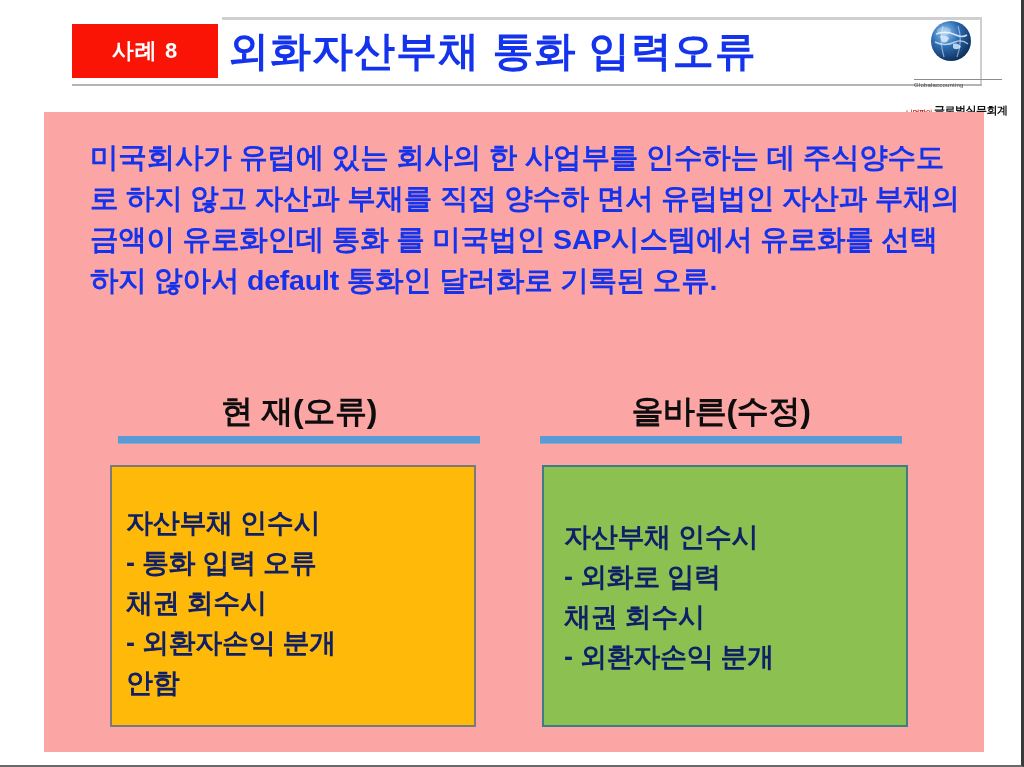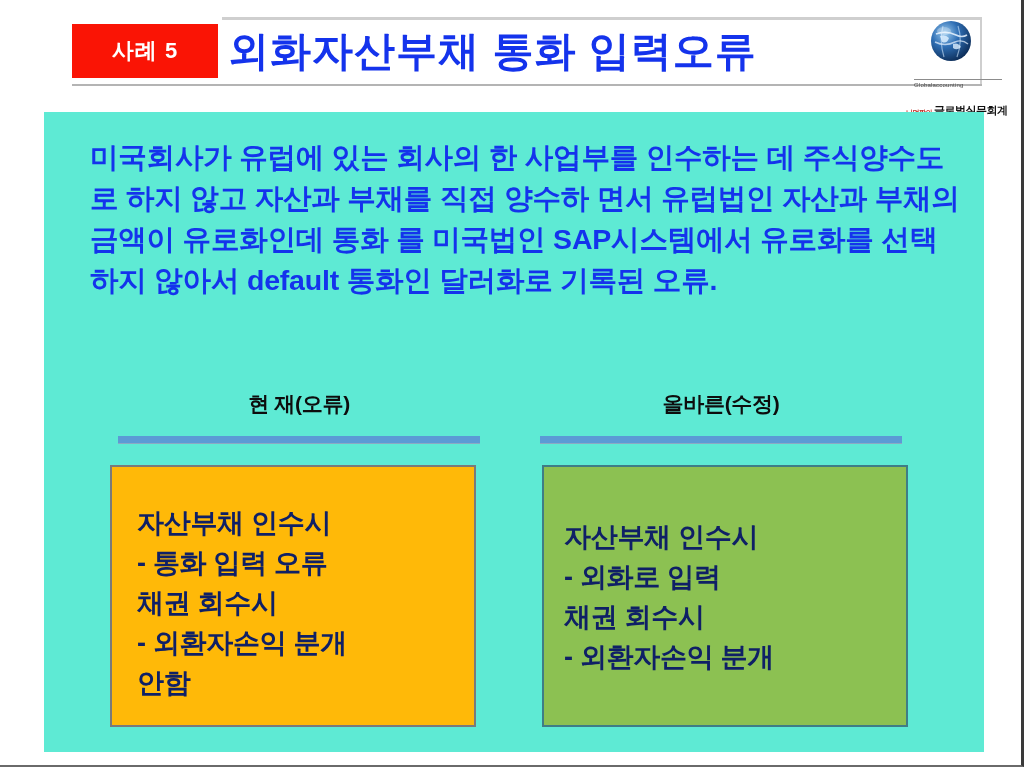--- a/index.html
+++ b/index.html
@@ -124,39 +124,39 @@
     color: #4a4a4a;
     letter-spacing: 0.2px;
     white-space: nowrap;
   }
 
   
   #panel {
     position: absolute;
     left: 44px; top: 112px;
     width: 940px; height: 640px;
-    background: #5eead4;
+    background: #fca5a5;
   }
 
   #paragraph {
     position: absolute;
     left: 46px; top: 25px;
     width: 872px;
     color: #1433ec;
     font-size: 28.5px;
     font-weight: bold;
     line-height: 41px;
     letter-spacing: -0.2px;
   }
 
   
   .col-header {
     position: absolute;
     color: #0d0d0d;
-    font-size: 21px;
+    font-size: 32px;
     font-weight: bold;
     text-align: center;
     letter-spacing: -0.3px;
   }
   #col-header-left  { left: 74px;  top: 278px; width: 362px; }
   #col-header-right { left: 496px; top: 278px; width: 362px; }
 
   .col-rule {
     position: absolute;
     height: 7px;
@@ -172,21 +172,21 @@
     top: 353px;
     width: 366px;
     height: 262px;
     box-sizing: border-box;
     font-size: 27px;
     font-weight: bold;
     color: #0f2066;
     line-height: 40px;
     letter-spacing: -0.3px;
     white-space: pre-line;
-    padding: 36px 0 0 25px;
+    padding: 36px 0 0 14px;
   }
   #box-current {
     left: 66px;
     background: #ffb908;
     border: 2px solid #7a7a7a;
   }
   #box-correct {
     left: 498px;
     background: #8cc152;
     border: 2px solid #3f7d86;
@@ -197,21 +197,21 @@
 </head>
 <body>
 
 <div id="slide">
 
   <div id="header">
     <div id="header-frame-top"></div>
     <div id="header-frame-right"></div>
     <div id="header-frame-bottom"></div>
 
-    <div id="case-badge">사례 5</div>
+    <div id="case-badge">사례 8</div>
 
     <div id="slide-title">외화자산부채 통화 입력오류</div>
 
     <div id="logo">
       <svg id="logo-globe" viewBox="0 0 42 42">
         <defs>
           <radialGradient id="gl" cx="35%" cy="30%" r="75%">
             <stop offset="0%" stop-color="#9ecdf0"></stop>
             <stop offset="45%" stop-color="#2f6fb5"></stop>
             <stop offset="100%" stop-color="#0c2c57"></stop>

